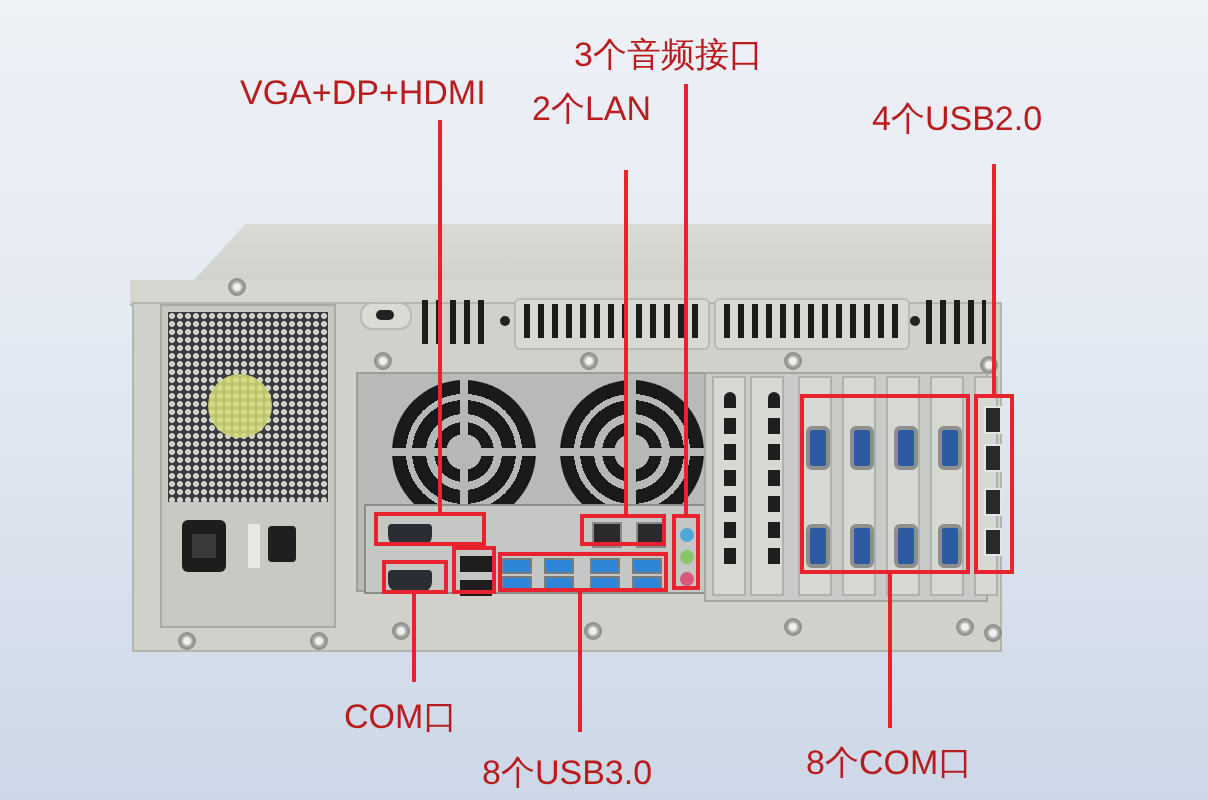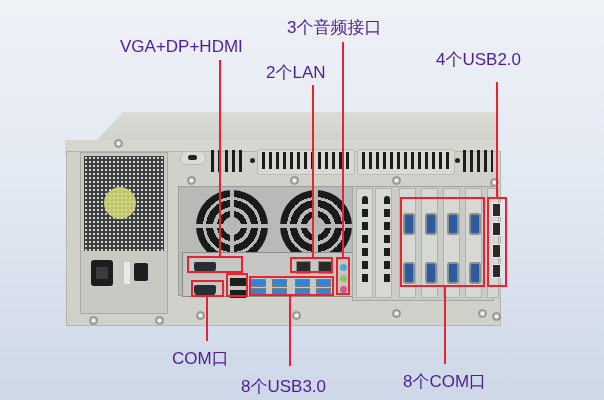--- a/index.html
+++ b/index.html
@@ -1,19 +1,19 @@
 <!DOCTYPE html>
 <html><head>
 <meta charset="utf-8">
 <style>
   html,body{margin:0;padding:0;}
   body{width:604px;height:400px;overflow:hidden;position:relative;
     background:linear-gradient(180deg,#eef1f6 0%,#e3e9f2 45%,#cdd7e7 100%);
     font-family:"Liberation Sans","DejaVu Sans",sans-serif;}
-  .label{position:absolute;font-size:17px;color:#4c1d95;white-space:nowrap;letter-spacing:0;}
+  .label{position:absolute;font-size:17px;color:#b91c1c;white-space:nowrap;letter-spacing:0;}
   .line{position:absolute;background:#e8222f;width:2px;}
   .box{position:absolute;border:2px solid #e8222f;box-sizing:border-box;}
   
   .top-lid{position:absolute;left:95px;top:112px;width:403px;height:30px;
     background:linear-gradient(180deg,#d9dbd4,#cfd1ca);clip-path:polygon(28px 0,100% 0,100% 100%,0 100%);}
   .lid-front{position:absolute;left:65px;top:140px;width:433px;height:12px;background:#d4d6cf;border-bottom:1px solid #b9bbb4;}
   .chassis{position:absolute;left:66px;top:151px;width:435px;height:175px;background:#cfd1ca;border:1px solid #b3b5ae;box-sizing:border-box;}
   .psu{position:absolute;left:80px;top:152px;width:88px;height:162px;background:#c7c9c3;border:1px solid #a9aba5;box-sizing:border-box;}
   .psu-grill{position:absolute;left:84px;top:156px;width:80px;height:95px;
     background-color:#3a3b3c;background-image:radial-gradient(circle,#cfd1cc 1.3px,transparent 1.6px);background-size:4px 4px;}
@@ -141,17 +141,17 @@
 <div class="line" style="left:219px;top:60px;height:197px;"></div>
 <div class="line" style="left:312px;top:85px;height:172px;"></div>
 <div class="line" style="left:342px;top:42px;height:215px;"></div>
 <div class="line" style="left:496px;top:82px;height:115px;"></div>
 <div class="line" style="left:206px;top:297px;height:44px;"></div>
 <div class="line" style="left:289px;top:296px;height:70px;"></div>
 <div class="line" style="left:444px;top:287px;height:77px;"></div>
 
 <div class="label" style="left:287px;top:16px;">3个音频接口</div>
 <div class="label" style="left:120px;top:37px;">VGA+DP+HDMI</div>
-<div class="label" style="left:266px;top:61px;">2个LAN</div>
+<div class="label" style="left:266px;top:43px;">2个LAN</div>
 <div class="label" style="left:436px;top:48px;">4个USB2.0</div>
 <div class="label" style="left:172px;top:347px;">COM口</div>
 <div class="label" style="left:241px;top:375px;">8个USB3.0</div>
 <div class="label" style="left:403px;top:370px;">8个COM口</div>
 
 </body></html>

